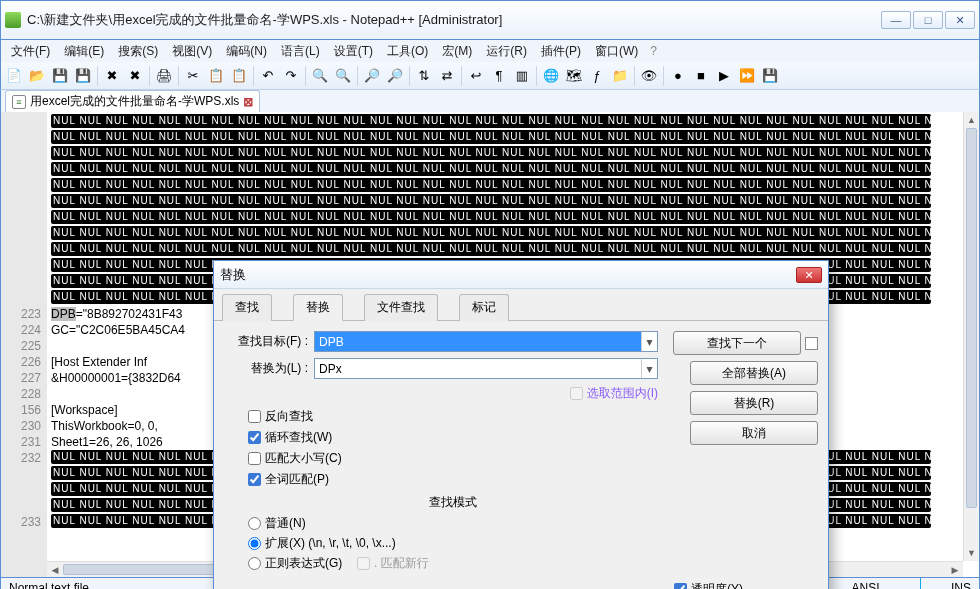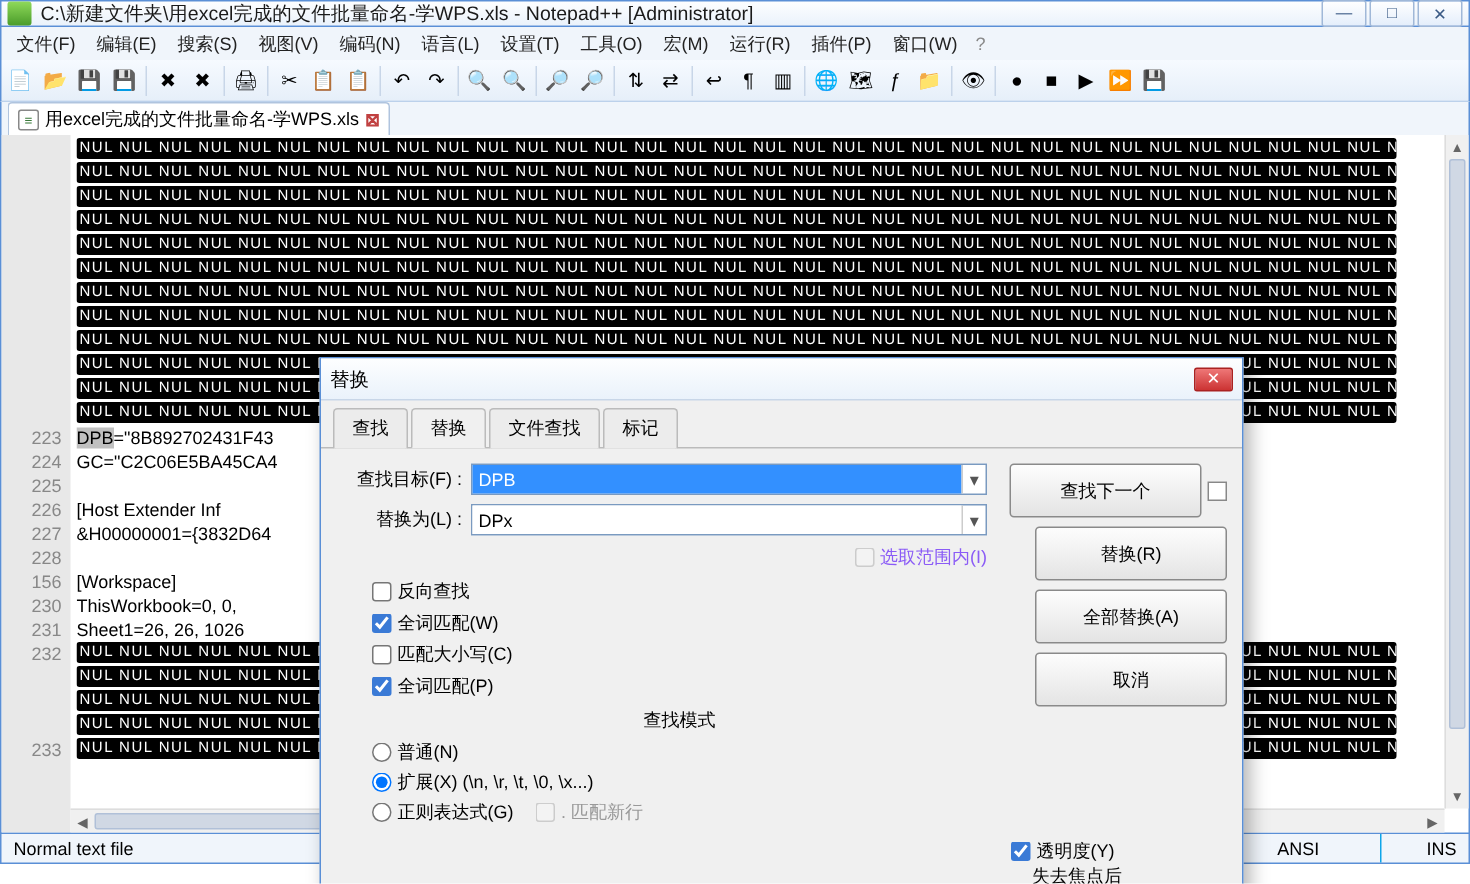--- a/index.html
+++ b/index.html
@@ -1,19 +1,19 @@
 <!DOCTYPE html>
 <html><head>
 <meta charset="utf-8">
 <style>
 * { margin: 0; padding: 0; box-sizing: border-box; font-family: "Microsoft YaHei", "Segoe UI", Tahoma, sans-serif; font-size: 12px; }
 body { background: #fff; width: 980px; height: 589px; overflow: hidden; position: relative; }
 
 
-.titlebar { height: 18px; background: linear-gradient(#fdfeff, #eaf2fb); border: 1px solid #5a8fd6; display: flex; align-items: center; padding: 0 4px; }
+.titlebar { height: 40px; background: linear-gradient(#fdfeff, #eaf2fb); border: 1px solid #5a8fd6; display: flex; align-items: center; padding: 0 4px; }
 .titlebar .app-icon { width: 16px; height: 16px; margin-right: 6px; background: linear-gradient(#8fd95a,#4a9c2a); border-radius: 2px; }
 .titlebar .title { flex: 1; color: #1a1a1a; font-size: 13px; }
 .titlebar .win-btns { display: flex; gap: 2px; }
 .titlebar .win-btn { width: 30px; height: 18px; border: 1px solid #a0b8d8; border-radius: 2px; background: linear-gradient(#fff,#e4eefb); display: flex; align-items: center; justify-content: center; color: #3a5a85; font-size: 11px; }
 
 
 .menubar { height: 22px; background: #f0f5fb; border-left: 1px solid #5a8fd6; border-right: 1px solid #5a8fd6; display: flex; align-items: center; padding: 0 4px; gap: 2px; }
 .menubar .menu-item { padding: 2px 6px; color: #222; }
 .menubar .q { color: #888; margin-left: 4px; }
 
@@ -47,31 +47,31 @@
 
 
 .statusbar { height: 20px; background: #f0f5fb; border: 1px solid #5a8fd6; border-top: none; display: flex; align-items: center; font-size: 11px; }
 .statusbar .cell { padding: 0 8px; border-right: 1px solid #0ea5e9; height: 100%; display: flex; align-items: center; }
 
 
 .replace-dialog { position: absolute; left: 212px; top: 148px; width: 616px; height: 368px; background: #f0f0f0; border: 1px solid #5a8fd6; box-shadow: 4px 4px 12px rgba(0,0,0,0.3); }
 .replace-dialog .dlg-title { height: 28px; background: linear-gradient(#fdfeff,#eaf2fb); display: flex; align-items: center; padding: 0 6px; border-bottom: 1px solid #c8d6e8; }
 .replace-dialog .dlg-title .txt { flex: 1; font-size: 13px; }
 .replace-dialog .dlg-title .x { width: 26px; height: 16px; background: linear-gradient(#e77,#c33); color: #fff; text-align: center; border-radius: 2px; font-size: 11px; line-height: 15px; border: 1px solid #a22; }
-.dlg-tabs { display: flex; margin-top: 4px; padding-left: 8px; border-bottom: 1px solid #bbb; }
+.dlg-tabs { display: flex; margin-top: 4px; padding-left: 8px; border-bottom: 1px solid #bbb; gap: 19px; }
 .dlg-tab { padding: 4px 12px; border: 1px solid #bbb; border-bottom: none; background: #ececec; margin-right: 2px; border-radius: 3px 3px 0 0; position: relative; top: 1px; }
 .dlg-tab.active { background: #f0f0f0; border-bottom: 1px solid #f0f0f0; }
 .dlg-body { padding: 10px 10px 6px 14px; display: grid; grid-template-columns: 1fr 150px; gap: 6px 10px; }
 .form-row { display: flex; align-items: center; gap: 6px; grid-column: 1; }
 .form-row label { width: 80px; text-align: right; }
 .combo { flex: 1; display: flex; border: 1px solid #7a9ac0; background: #fff; height: 21px; }
 .combo input { flex: 1; border: none; padding: 0 4px; font-size: 12px; outline: none; }
 .combo input.sel { background: #3390ff; color: #fff; }
 .combo .dd { width: 16px; text-align: center; color: #555; border-left: 1px solid #ccc; display:flex; align-items:center; justify-content:center; }
-.btn { height: 36px; border: 1px solid #8a8a8a; background: linear-gradient(#fdfdfd,#e4e4e4); border-radius: 3px; width: 128px; margin-left: auto; }
+.btn { height: 24px; border: 1px solid #8a8a8a; background: linear-gradient(#fdfdfd,#e4e4e4); border-radius: 3px; width: 128px; margin-left: auto; }
 .chk-row { display: flex; align-items: center; gap: 4px; justify-content: flex-end; grid-column: 1; }
 .chk-col { grid-column: 1; display: flex; flex-direction: column; gap: 4px; padding-left: 20px; }
 .chk { display: flex; align-items: center; gap: 4px; }
 .chk input { accent-color: #3a7ad6; }
 .mode-group { grid-column: 1; padding-left: 20px; }
 .mode-group .legend { margin-bottom: 4px; text-align: center; }
 .radio { display: flex; align-items: center; gap: 4px; margin-bottom: 3px; }
 .right-col { grid-column: 2; display: flex; flex-direction: column; gap: 6px; }
 .trans-group { grid-column: 2; padding-left: 6px; }
 .small-chk { width: 13px; height: 13px; border: 1px solid #888; background: #fff; display: inline-block; }
@@ -246,22 +246,22 @@
         <div class="combo">
           <input class="sel" value="DPB" style="">
           <span class="dd">▾</span>
         </div>
       </div>
       <div class="right-col" style="grid-row: span 5">
         <div style="display:flex;gap:4px;align-items:center">
           <button class="btn">查找下一个</button>
           <span class="small-chk"></span>
         </div>
+        <button class="btn">全部替换(A)</button>
         <button class="btn">替换(R)</button>
-        <button class="btn">全部替换(A)</button>
         <button class="btn">取消</button>
       </div>
 
       <div class="form-row">
         <label>替换为(L) :</label>
         <div class="combo">
           <input value="DPx" style="">
           <span class="dd">▾</span>
         </div>
       </div>
@@ -271,21 +271,21 @@
         <span style="color:#8b5cf6">选取范围内(I)</span>
       </div>
 
       <div class="chk-col">
         <label class="chk">
             <input type="checkbox" style="">
             <span>反向查找</span>
           </label>
         <label class="chk">
             <input type="checkbox" checked="" style="">
-            <span>全词匹配(W)</span>
+            <span>循环查找(W)</span>
           </label>
         <label class="chk">
             <input type="checkbox" style="">
             <span>匹配大小写(C)</span>
           </label>
         <label class="chk">
             <input type="checkbox" checked="" style="">
             <span>全词匹配(P)</span>
           </label>
       </div>

